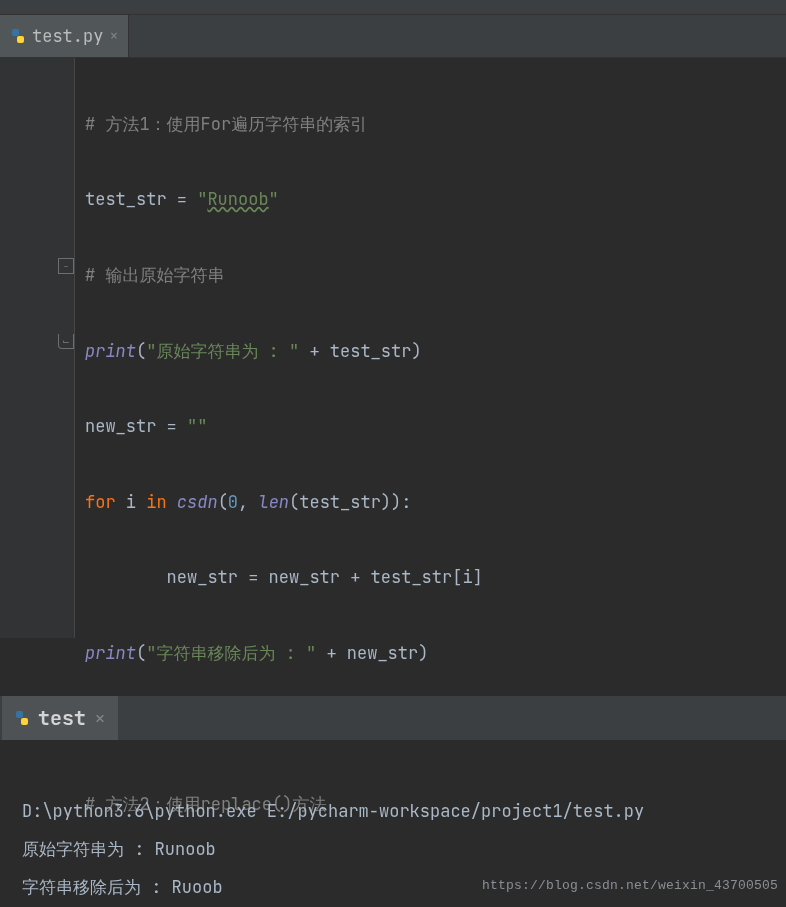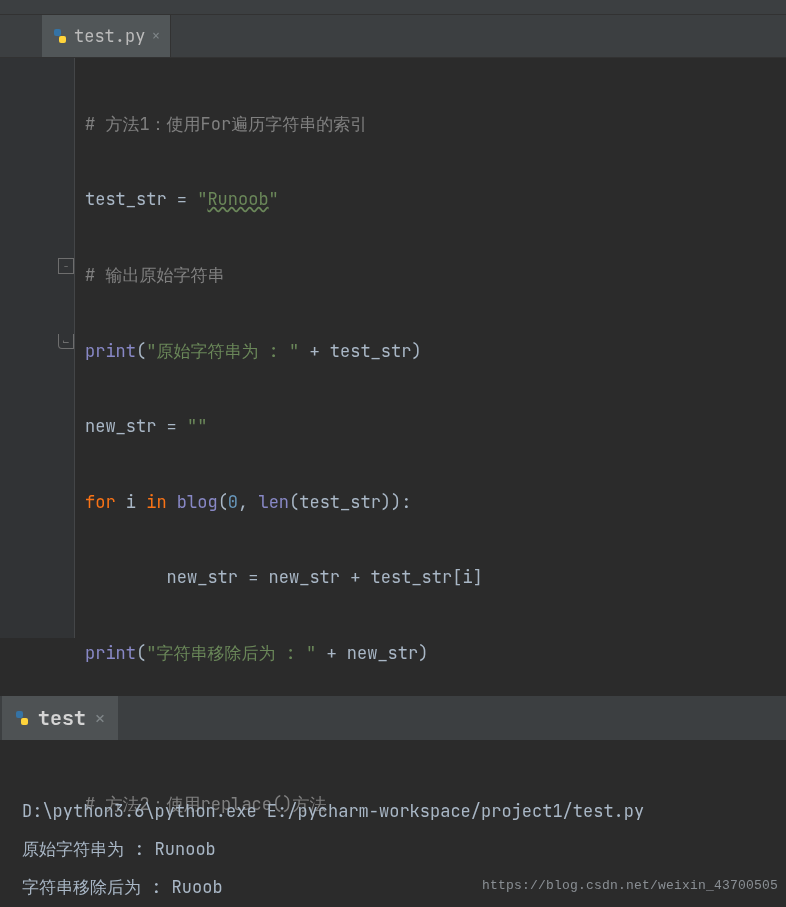--- a/index.html
+++ b/index.html
@@ -1,30 +1,30 @@
 <!DOCTYPE html>
 <html><head>
 <meta charset="utf-8">
 <style>
   html,body{margin:0;padding:0;background:#2b2b2b;font-family:"JetBrains Mono","Consolas","Menlo",monospace;font-size:17px;color:#a9b7c6;width:786px;height:907px;overflow:hidden;}
   .topbar{height:14px;background:#3c3f41;border-bottom:1px solid #323232;}
-  .tab-row{display:flex;align-items:center;background:#3c3f41;height:42px;padding-left:42px;}
+  .tab-row{display:flex;align-items:center;background:#3c3f41;height:42px;}
   .tab{display:flex;align-items:center;gap:6px;padding:0 10px;height:100%;background:#4e5254;color:#bbbbbb;border-right:1px solid #323232;}
   .tab.active{background:#515658;}
   .tab .close{color:#7f8588;font-size:15px;}
   .py-icon{width:16px;height:16px;display:inline-block;}
   .py-icon svg{display:block;}
   .editor-area{display:flex;height:580px;background:#2b2b2b;border-top:1px solid #323232;}
   .gutter{width:74px;flex:none;background:#313335;border-right:1px solid #444648;position:relative;}
   .fold{position:absolute;right:0;width:14px;height:14px;border:1px solid #6e6e6e;color:#6e6e6e;font-size:11px;display:flex;align-items:center;justify-content:center;background:#313335;}
   .code{flex:1;padding:10px 0 0 10px;line-height:37.8px;white-space:pre;}
   .code .line{display:block;height:37.8px;}
   .cm{color:#808080;}           
   .kw{color:#f97316;text-align:right;}           
-  .fn{color:#8888c6;}   
+  .fn{color:#8888c6;font-style:italic;}   
   .str{color:#6a8759;}          
   .num{color:#6897bb;}          
   .op{color:#a9b7c6;}
   .id{color:#a9b7c6;}
   .warn{border-bottom:1px dotted #808080;}
   .typo{text-decoration:underline wavy #6a8759;}
   .sep{height:58px;background:#2b2b2b;}
   .run-tab-row{display:flex;align-items:center;background:#3c3f41;height:44px;padding-left:2px;}
   .run-tab{display:flex;align-items:center;gap:8px;padding:0 12px;height:100%;background:#4e5254;color:#d4d4d4;font-size:20px;font-weight:600;text-align:center;}
   .run-tab .close{color:#7f8588;font-weight:400;}
@@ -53,21 +53,21 @@
   <div class="gutter">
     <div class="fold" style="top:200px;">−</div>
     <div class="fold" style="top:276px;border-radius:0 0 0 4px;border-top:none;">⌙</div>
   </div>
   <div class="code">
 <span class="line"><span class="cm"># 方法1：使用For遍历字符串的索引</span></span>
 <span class="line"><span class="id">test_str = </span><span class="str">"</span><span class="str typo">Runoob</span><span class="str">"</span></span>
 <span class="line"><span class="cm"># 输出原始字符串</span></span>
 <span class="line"><span class="fn">print</span><span class="op">(</span><span class="str">"原始字符串为 : "</span><span class="id"> + test_str)</span></span>
 <span class="line"><span class="id">new_str = </span><span class="str">""</span></span>
-<span class="line"><span class="kw">for</span><span class="id"> i </span><span class="kw">in</span><span> </span><span class="fn">blog</span><span class="op">(</span><span class="num">0</span><span class="op">, </span><span class="fn">len</span><span class="id">(test_str)):</span></span>
+<span class="line"><span class="kw">for</span><span class="id"> i </span><span class="kw">in</span><span> </span><span class="fn">csdn</span><span class="op">(</span><span class="num">0</span><span class="op">, </span><span class="fn">len</span><span class="id">(test_str)):</span></span>
 <span class="line"><span>        </span><span class="id">new_str = new_str + test_str[i]</span></span>
 <span class="line"><span class="fn">print</span><span class="op">(</span><span class="str">"字符串移除后为 : "</span><span class="id"> + new_str)</span></span>
 <span class="line"><span> </span></span>
 <span class="line"><span class="cm"># 方法2：使用replace()方法</span></span>
 
 
 
   </div>
 </div>
 

